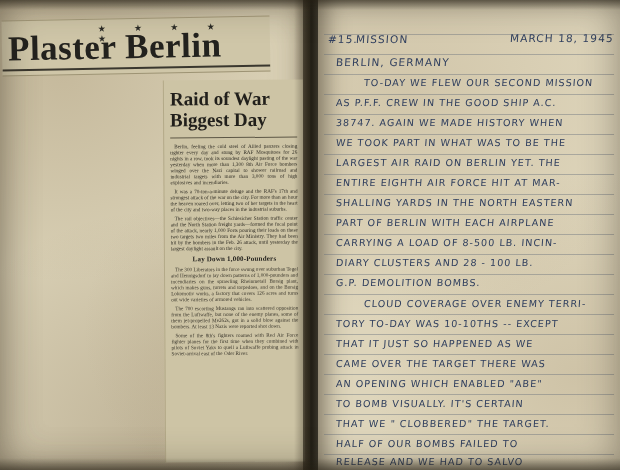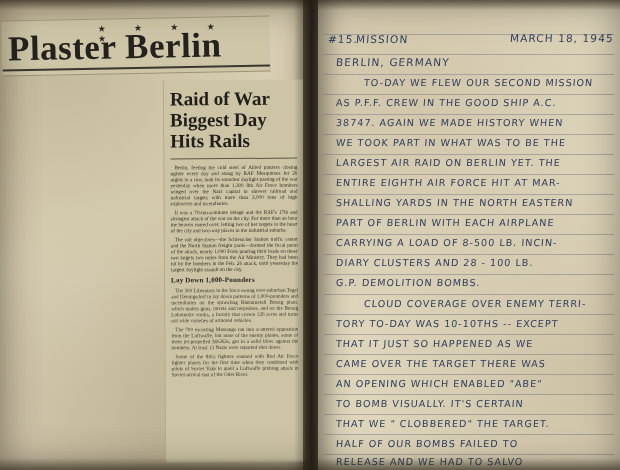--- a/index.html
+++ b/index.html
@@ -122,21 +122,21 @@
     text-align: justify;
   }
   .coltext p {
     margin: 0 0 3px 0;
     text-indent: 4px;
   }
   .subhead {
     font-family: "Liberation Serif", serif;
     font-weight: bold;
     font-size: 7px;
-    text-align: left;
+    text-align: center;
     color: #262420;
     margin: 4px 0 3px 0;
     letter-spacing: 0.2px;
   }
   
   .fade-block {
     font-size: 5.2px;
     line-height: 6px;
     color: #3a362c;
     text-align: justify;
@@ -232,21 +232,20 @@
     <div class="masthead">
       <div class="masthead-title">Plaster  Berlin</div>
       <div class="stars">★ ★ ★ ★ ★</div>
       <div class="masthead-rule"></div>
     </div>
 
     <div class="clip">
       <div class="headline">
         <span class="hl-line">Raid of War</span>
         <span class="hl-line">Biggest Day</span>
-        <span class="hl-line">Hits Rails</span>
       </div>
       <div class="rule-thin"></div>
 
       <div class="coltext">
         <p>Berlin, feeling the cold steel of Allied panzers closing tighter every day and stung by RAF Mosquitoes for 26 nights in a row, took its soundest daylight pasting of the war yesterday when more than 1,300 8th Air Force bombers winged over the Nazi capital to shower railroad and industrial targets with more than 3,000 tons of high explosives and incendiaries.</p>
         <p>It was a 70-ton-a-minute deluge and the RAF's 17th and strongest attack of the war on the city. For more than an hour the heaven roared over, letting two of her targets in the heart of the city and two-way places in the industrial suburbs.</p>
         <p>The rail objectives—the Schlesicher Station traffic center and the North Station freight yards—formed the focal point of the attack, nearly 1,000 Forts pouring their loads on these two targets two miles from the Air Ministry. They had been hit by the bombers in the Feb. 26 attack, until yesterday the largest daylight assault on the city.</p>
       </div>
 
       <div class="subhead">Lay Down 1,000-Pounders</div>

